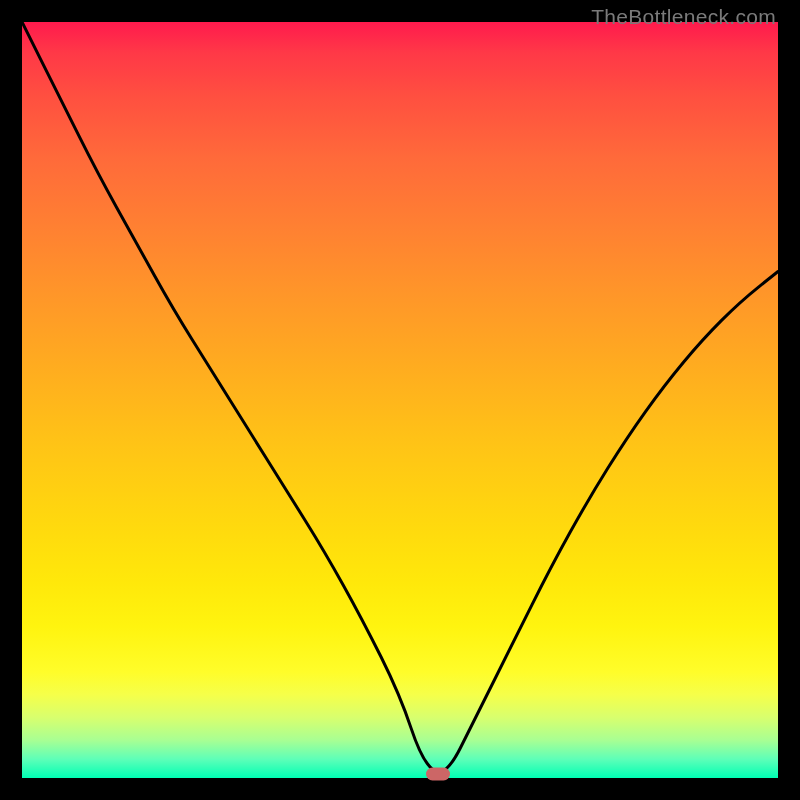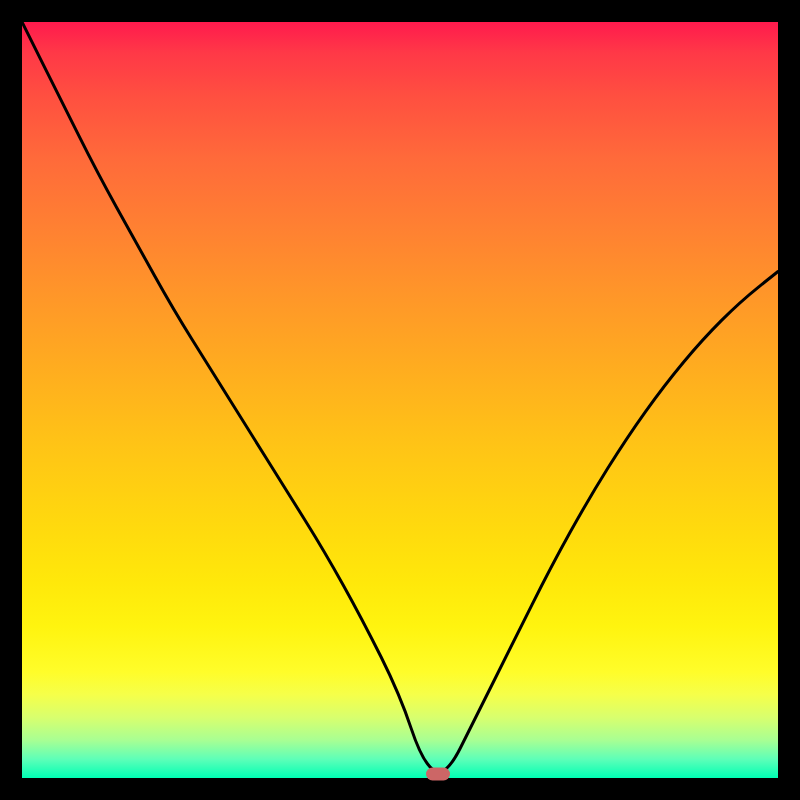--- a/index.html
+++ b/index.html
@@ -81,13 +81,14 @@
 
 <div class="chart-container">
   <div class="plot-area"></div>
 
   <svg class="curve" viewBox="0 0 756 756" preserveAspectRatio="none">
     <path id="curve-path" d="M 0 0 Q 0 0 18.900000000000002 37.80000000000001 Q 37.800000000000004 75.60000000000002 56.7 113.39999999999998 Q 75.60000000000001 151.19999999999993 94.5 185.21999999999997 Q 113.39999999999999 219.24 132.3 253.26000000000002 Q 151.20000000000002 287.28000000000003 170.10000000000002 317.52 Q 189 347.76 207.89999999999998 378 Q 226.79999999999998 408.24 245.7 438.48 Q 264.59999999999997 468.71999999999997 283.5 498.96000000000004 Q 302.40000000000003 529.2 321.3 563.22 Q 340.2 597.24 359.1 635.04 Q 378 672.84 389.34000000000003 706.86 Q 400.68 740.88 412.02 748.44 Q 423.36 756 438.48 725.76 Q 453.59999999999997 695.52 472.5 657.72 Q 491.40000000000003 619.9200000000001 510.29999999999995 582.12 Q 529.1999999999999 544.3199999999999 548.0999999999999 510.29999999999995 Q 567 476.28000000000003 585.9000000000001 446.04 Q 604.8000000000001 415.8 623.7 389.34000000000003 Q 642.6 362.88 661.5 340.20000000000005 Q 680.4 317.52000000000004 699.3 298.62 Q 718.1999999999999 279.71999999999997 737.0999999999999 264.59999999999997 T 756 249.47999999999996" fill="none" stroke="#000" stroke-width="3" stroke-linecap="round" stroke-linejoin="round"></path>
   </svg>
 
   <div class="marker" id="min-marker" style="left: 437.8px; top: 774.22px;"></div>
 
+  <div class="watermark">TheBottleneck.com</div>
 </div>
 
 </body></html>

